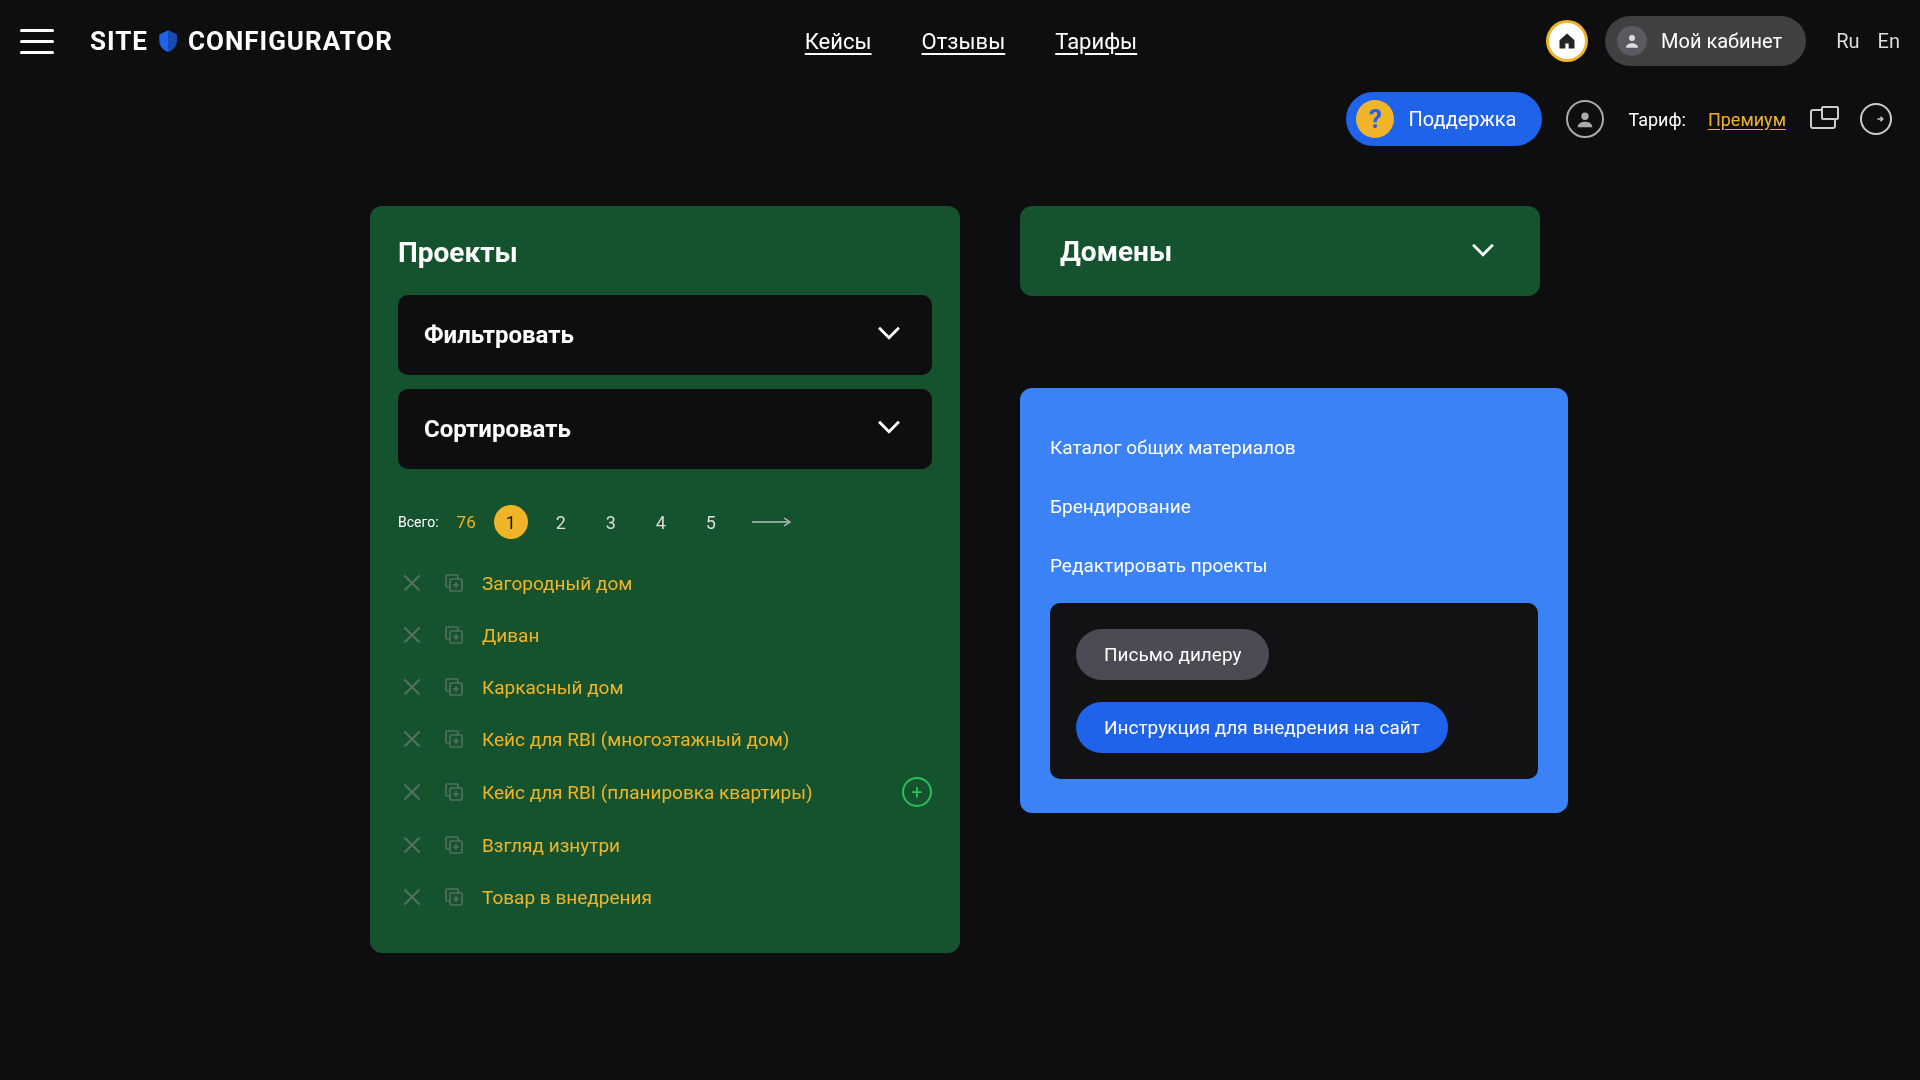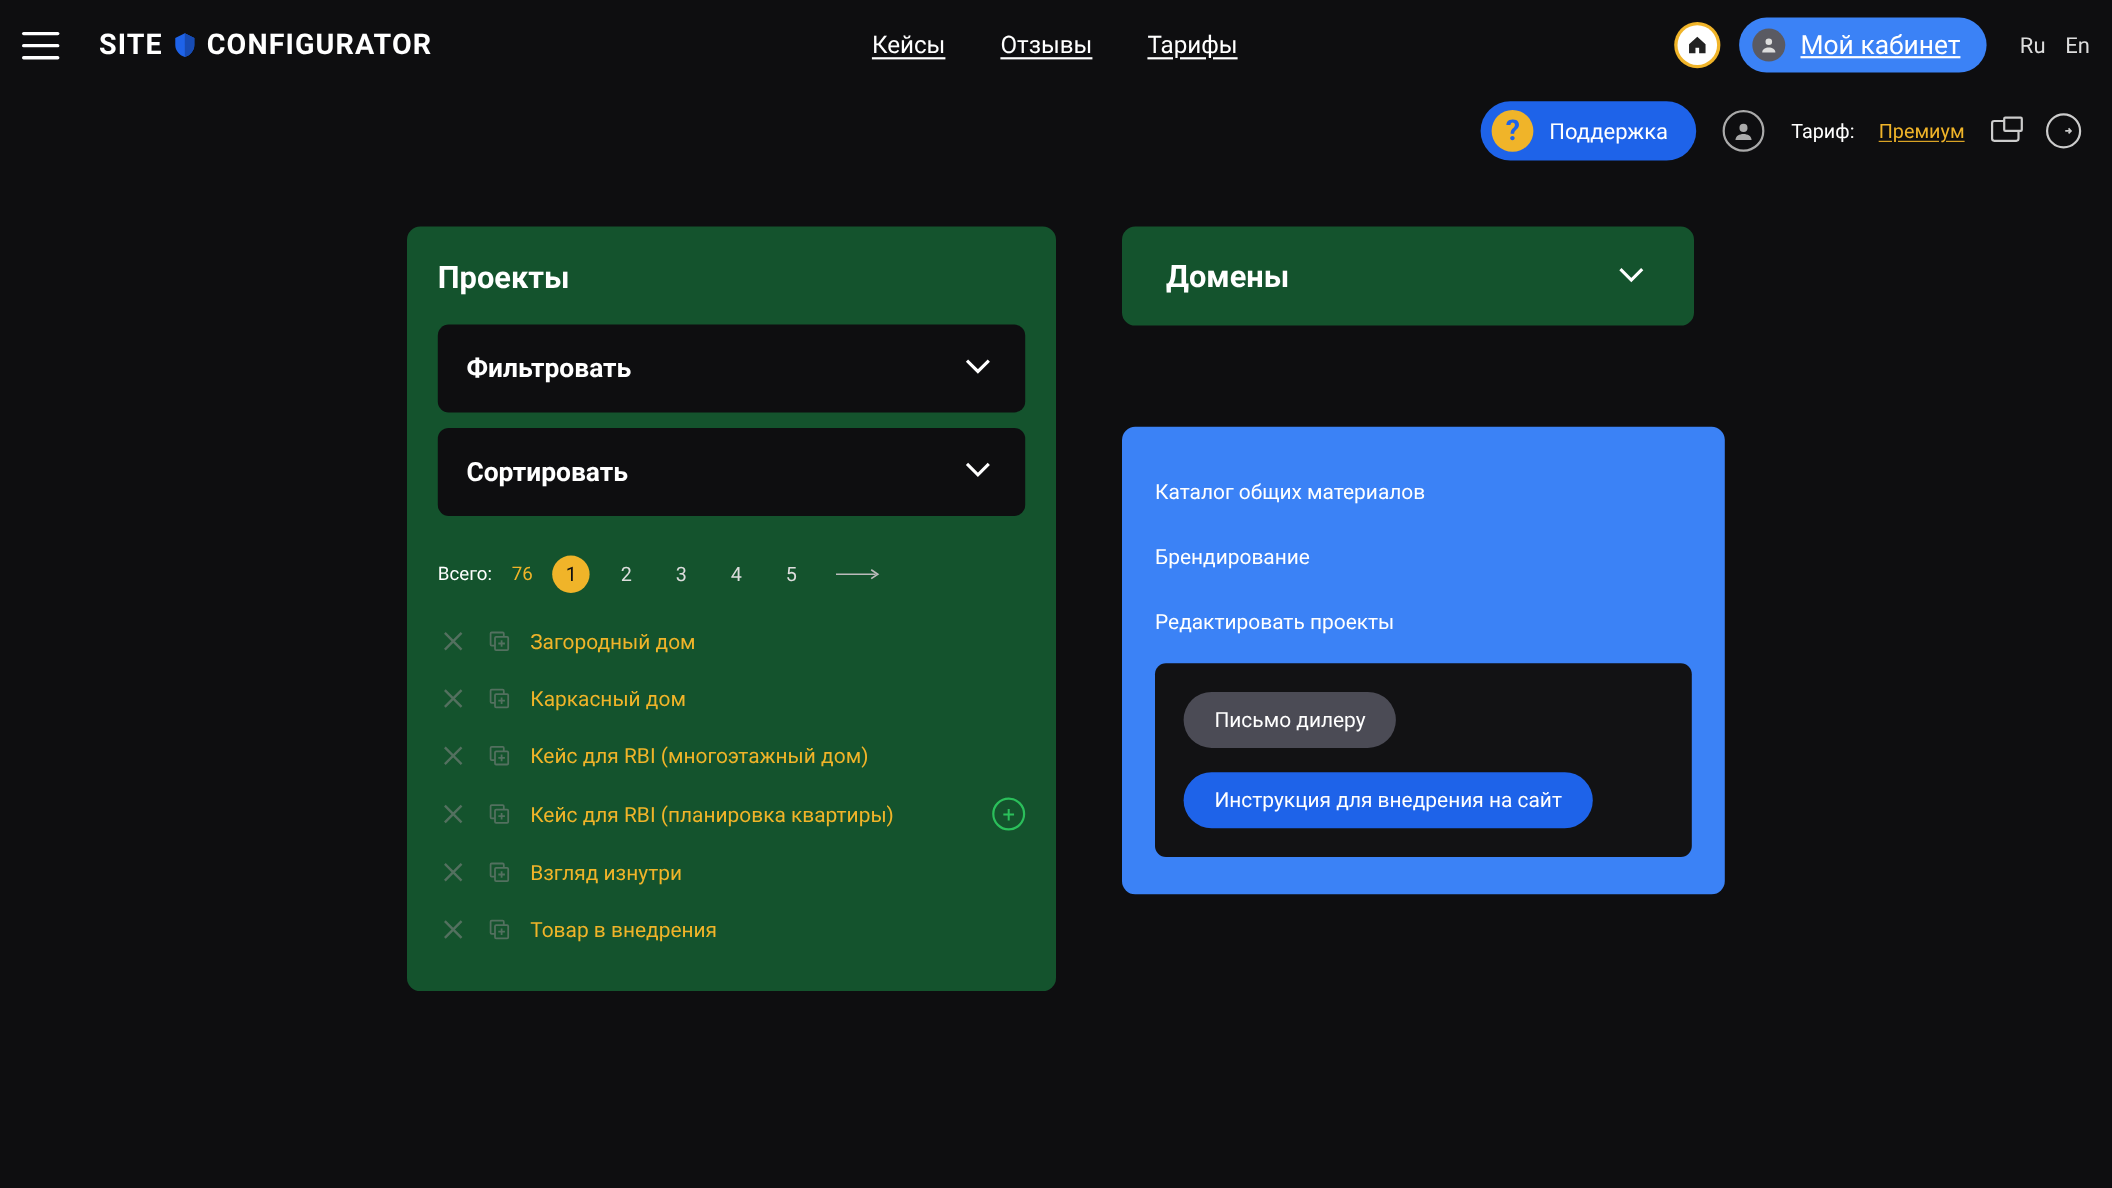--- a/index.html
+++ b/index.html
@@ -8,21 +8,21 @@
 
   .topbar { display:flex; align-items:center; height:82px; padding:0 20px 0 20px; }
   .burger { width:44px; height:44px; display:flex; flex-direction:column; justify-content:center; gap:8px; cursor:pointer; margin-right:26px; }
   .burger span { height:3px; background:#fff; width:34px; border-radius:2px; }
   .logo { display:flex; align-items:center; font-size:26px; font-weight:700; letter-spacing:1px; }
   .logo .shield { width:28px; height:28px; margin:0 6px; display:inline-flex; align-items:center; justify-content:center; }
   .nav-center { flex:1; display:flex; justify-content:center; gap:50px; }
   .nav-center a { font-size:22px; text-decoration:underline; text-underline-offset:4px; }
   .topbar-right { display:flex; align-items:center; gap:20px; }
   .home-circle { width:36px; height:36px; border-radius:50%; background:#fff; display:flex; align-items:center; justify-content:center; box-shadow:0 0 0 3px #f0b429; }
-  .account-pill { background:#3b82f6; border-radius:999px; padding:10px 24px 10px 12px; display:flex; align-items:center; gap:14px; font-size:24px; cursor:pointer;text-decoration:underline; }
+  .account-pill { background:#404040; border-radius:999px; padding:10px 24px 10px 12px; display:flex; align-items:center; gap:14px; font-size:20px; cursor:pointer; }
   .account-pill .av { width:30px; height:30px; border-radius:50%; background:#5a5a62; display:flex; align-items:center; justify-content:center; }
   .langs { display:flex; gap:18px; font-size:20px; margin-left:10px; }
   .lang-active { color:#f0b429; }
   .lang { color:#ddd; cursor:pointer; }
 
   .subbar { display:flex; align-items:center; justify-content:flex-end; gap:24px; padding:10px 28px 0 0; }
   .support-pill { background:#1e63e9; border-radius:999px; padding:8px 26px 8px 10px; display:flex; align-items:center; gap:14px; font-size:20px; cursor:pointer; }
   .support-pill .q { width:38px; height:38px; border-radius:50%; background:#f0b429; color:#1e63e9; display:flex; align-items:center; justify-content:center; font-size:26px; font-weight:700; }
   .avatar-circle { width:38px; height:38px; border:2px solid #aaa; border-radius:50%; display:flex; align-items:center; justify-content:center; cursor:pointer; }
   .tariff { font-size:18px; display:flex; align-items:center; gap:22px; }
@@ -34,21 +34,21 @@
   .content { display:flex; gap:60px; padding:60px 0 0 370px; }
   .panel { background:#14532d; border-radius:12px; padding:30px 28px; }
   .panel.projects { width:590px; }
   .panel.domains { width:520px; padding:26px 40px 26px 40px; }
   .panel h2 { font-size:28px; font-weight:700; margin-bottom:26px; }
   .collapsible { background:#0e0e10; border-radius:10px; padding:20px 26px; display:flex; align-items:center; justify-content:space-between; margin-bottom:14px; cursor:pointer; }
   .collapsible span { font-size:24px; font-weight:700; }
   .chev svg { width:34px; height:34px; }
 
   .summary { display:flex; align-items:center; gap:18px; margin:36px 0 18px 0; }
-  .total-label { font-size:17px; }
+  .total-label { font-size:14px; }
   .total-num { color:#f0b429; font-size:17px; }
   .pager { display:flex; align-items:center; gap:16px; }
   .page { width:34px; height:34px; border-radius:50%; display:flex; align-items:center; justify-content:center; font-size:18px; color:#ddd; cursor:pointer; }
   .page.active { background:#f0b429; color:#111; }
   .arrow-next { margin-left:8px; cursor:pointer; }
 
   .proj-item { display:flex; align-items:center; gap:14px; padding:12px 0; }
   .proj-item .del, .proj-item .copy { width:28px; height:28px; display:flex; align-items:center; justify-content:center; cursor:pointer; opacity:.55; }
   .proj-item .name { color:#f0b429; font-size:19px; cursor:pointer; }
   .proj-item .plus { margin-left:auto; width:30px; height:30px; border:2px solid #2bbf5b; border-radius:50%; display:flex; align-items:center; justify-content:center; color:#2bbf5b; cursor:pointer; font-size:20px; }
@@ -190,20 +190,35 @@
               <path d="M5 5l14 14M19 5L5 19"></path>
             </svg>
           </span>
           <span class="copy">
             <svg viewBox="0 0 24 24" width="24" height="24" stroke="#888" stroke-width="1.6" fill="none">
               <rect x="8" y="8" width="12" height="12" rx="1"></rect>
               <path d="M16 8V5a1 1 0 0 0-1-1H5a1 1 0 0 0-1 1v10a1 1 0 0 0 1 1h3"></path>
               <path d="M14 11v6M11 14h6"></path>
             </svg>
           </span>
+          <span class="name">Диван</span>
+        </div>
+        <div class="proj-item">
+          <span class="del">
+            <svg viewBox="0 0 24 24" width="26" height="26" stroke="#888" stroke-width="2" fill="none">
+              <path d="M5 5l14 14M19 5L5 19"></path>
+            </svg>
+          </span>
+          <span class="copy">
+            <svg viewBox="0 0 24 24" width="24" height="24" stroke="#888" stroke-width="1.6" fill="none">
+              <rect x="8" y="8" width="12" height="12" rx="1"></rect>
+              <path d="M16 8V5a1 1 0 0 0-1-1H5a1 1 0 0 0-1 1v10a1 1 0 0 0 1 1h3"></path>
+              <path d="M14 11v6M11 14h6"></path>
+            </svg>
+          </span>
           <span class="name">Каркасный дом</span>
         </div>
         <div class="proj-item">
           <span class="del">
             <svg viewBox="0 0 24 24" width="26" height="26" stroke="#888" stroke-width="2" fill="none">
               <path d="M5 5l14 14M19 5L5 19"></path>
             </svg>
           </span>
           <span class="copy">
             <svg viewBox="0 0 24 24" width="24" height="24" stroke="#888" stroke-width="1.6" fill="none">

